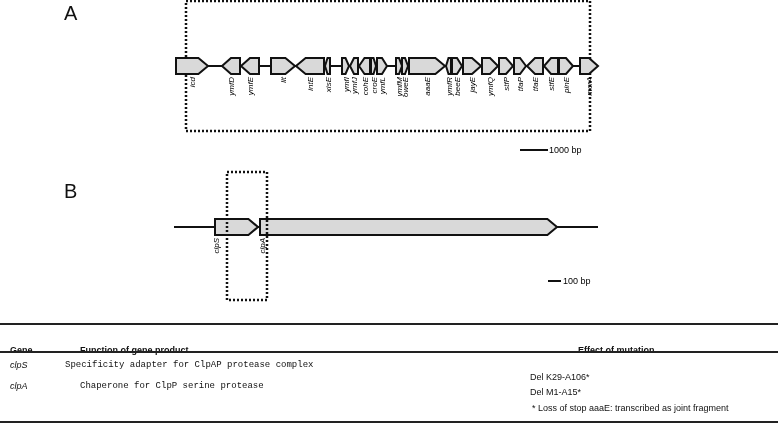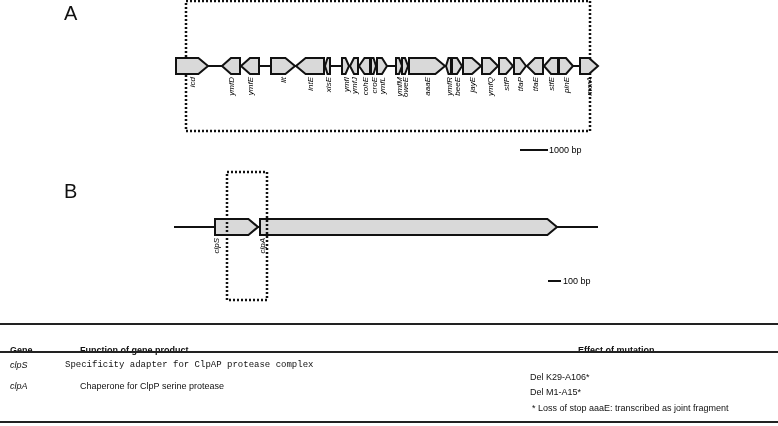--- a/index.html
+++ b/index.html
@@ -94,18 +94,18 @@
   <div class="cell hdr" style="left:10px;top:10px;">Gene</div>
   <div class="cell hdr" style="left:80px;top:10px;">Function of gene product</div>
   <div class="cell hdr" style="left:530px;top:10px;padding-left:48px;">Effect of mutation</div>
   <div class="rule" style="top:28px;height:2px;"></div>
 
   <div class="cell it" style="left:10px;top:37px;">clpS</div>
   <div class="cell" style="left:65px;top:37px;font-family:Liberation Mono, monospace;">Specificity adapter for ClpAP protease complex</div>
   <div class="cell" style="left:530px;top:37px;margin-top:12px;">Del K29-A106*</div>
 
   <div class="cell it" style="left:10px;top:58px;">clpA</div>
-  <div class="cell" style="left:80px;top:58px;">Chaperone for ClpP serine protease</div>
+  <div class="cell" style="left:80px;top:58px;font-family:Liberation Mono, monospace;">Chaperone for ClpP serine protease</div>
   <div class="cell" style="left:530px;top:64px;">Del M1-A15*</div>
 
   <div class="cell" style="left:532px;top:80px;">* Loss of stop aaaE: transcribed as joint fragment</div>
   <div class="rule" style="top:98px;height:1.5px;"></div>
 </div>
 
 </body></html>

